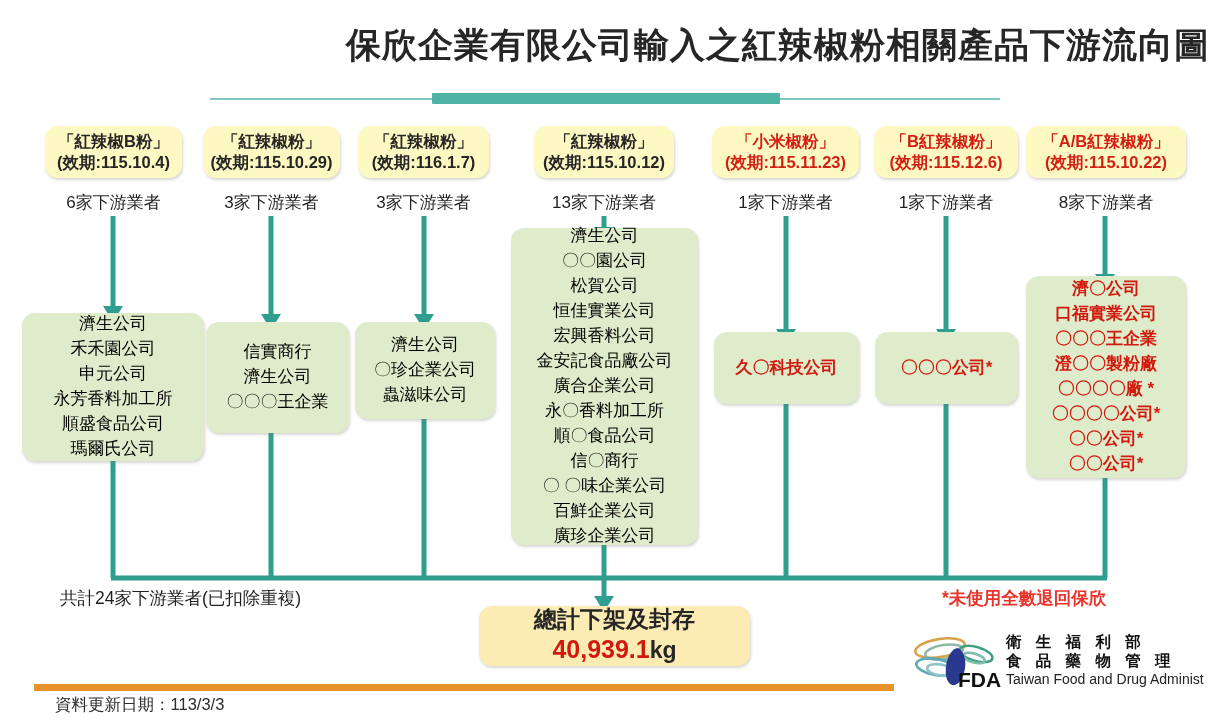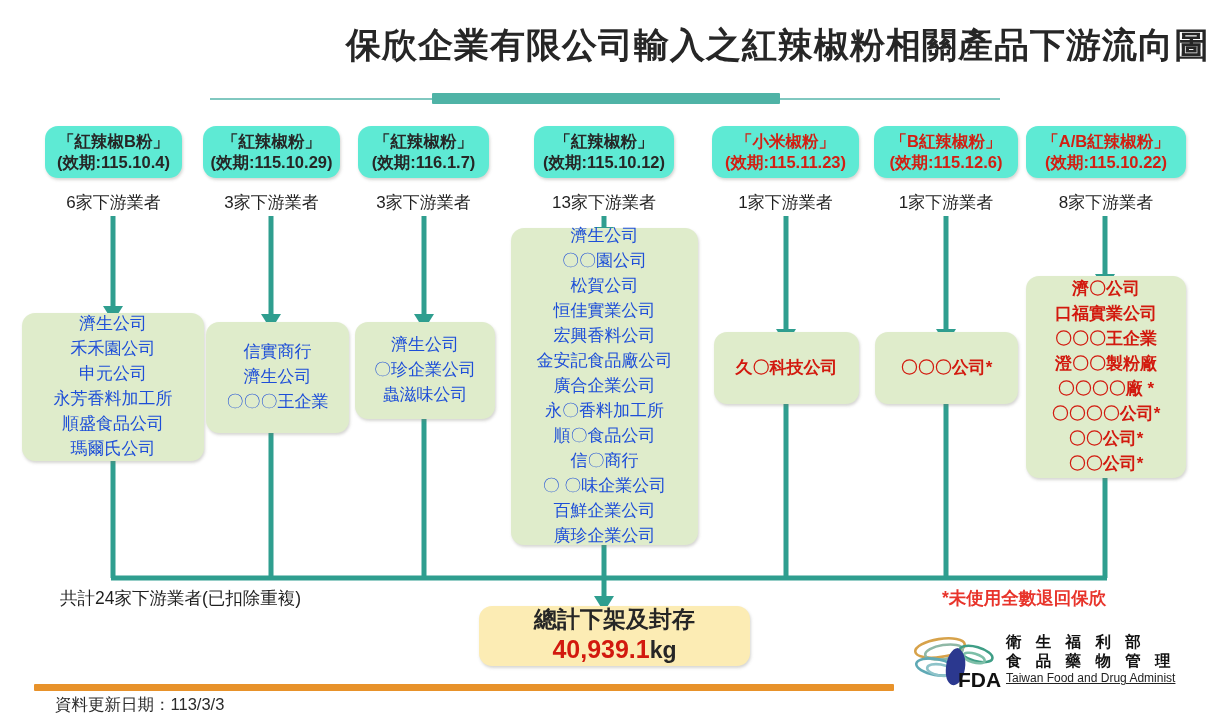--- a/index.html
+++ b/index.html
@@ -38,37 +38,37 @@
   
   .card{
     position:absolute;box-sizing:border-box;
     border-radius:13px;
     display:flex;flex-direction:column;
     align-items:center;justify-content:center;
     text-align:center;
     box-shadow:1px 2px 3px rgba(120,120,110,.30);
   }
   .prod{
-    background:#5eead4;
+    background:#fef9c3;
     padding:5px 6px;
     font-size:16.5px;line-height:1.30;font-weight:bold;
     color:#262626;
   }
   .prod.red{color:#d21f13;}
   .prod .l1{white-space:nowrap;}
   .prod .l2{white-space:nowrap;}
 
   .count{
     position:absolute;text-align:center;
     font-size:17px;color:#1f1f1f;white-space:nowrap;
   }
 
   .firms{
     background:#dfeccb;
-    font-size:17px;line-height:1.47;color:#1d4ed8;
+    font-size:17px;line-height:1.47;color:#000000;
     padding:10px 8px;
   }
   .firms.red{color:#d2190e;font-weight:bold;}
   .firms div{white-space:nowrap;}
 
   
   .total{
     position:absolute;left:479px;top:606px;width:271px;height:60px;
     background:#fcecb4;border-radius:13px;
     box-shadow:1px 2px 3px rgba(120,120,110,.30);
@@ -100,21 +100,21 @@
 
   
   .logo{position:absolute;left:910px;top:632px;width:270px;height:62px;}
   .logo .mark{position:absolute;left:0;top:0;width:92px;height:58px;}
   .logo .txt{position:absolute;left:96px;top:0;width:180px;}
   .logo .l-cn1,.logo .l-cn2{
     font-size:15.5px;font-weight:bold;color:#111;
     letter-spacing:5px;white-space:nowrap;line-height:1.24;
   }
   .logo .l-en{
-    font-size:12px;color:#222;white-space:nowrap;margin-top:1px;text-decoration:underline;
+    font-size:14px;color:#222;white-space:nowrap;margin-top:1px;
   }
 </style>
 </head>
 <body>
 
 <div id="stage">
 
   <div class="title">保欣企業有限公司輸入之紅辣椒粉相關產品下游流向圖</div>
 
   <div class="divider-wrap">

